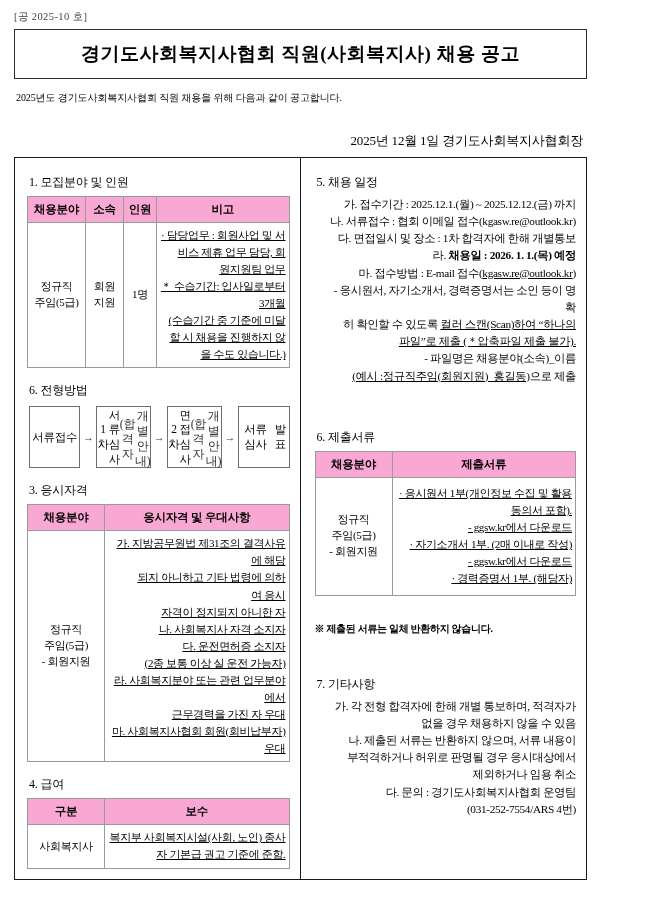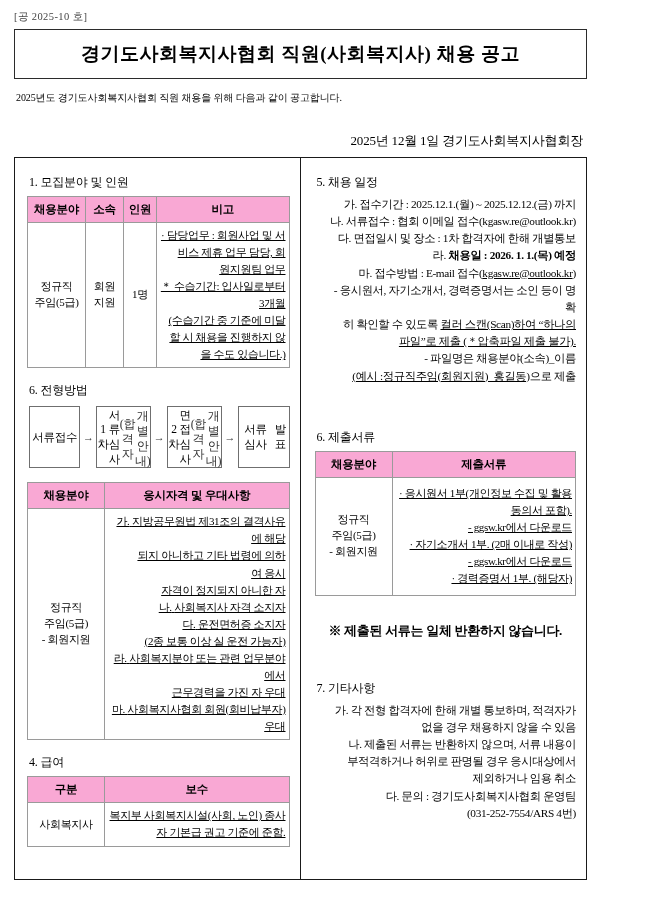--- a/index.html
+++ b/index.html
@@ -125,23 +125,23 @@
 
   
   .txt { font-size: 11.3px; line-height: 1.52; letter-spacing: -0.35px; }
   .txt p { margin: 0; text-align: right; }
   .lvl1 { text-indent: -14px; padding-left: 14px; }
   .lvl2 { text-indent: -9px; padding-left: 26px; }
   .lvl3 { padding-left: 26px; text-indent: 0; }
   .b { font-weight: bold; }
   .u { text-decoration: underline; }
   .note {
-    text-align: center;
+    text-align: left;
     font-weight: bold;
-    font-size: 13px;
+    font-size: 10px;
     margin: 26px 0 0 0;
     letter-spacing: -0.3px;
   }
   .sp-lg { height: 30px; }
 </style>
 </head>
 <body>
 
 <div class="page">
 
@@ -217,20 +217,21 @@
           </div>
           <div class="arrow">→</div>
           <div class="fbox">
             <div>서류심사</div>
             <div>발표</div>
           </div>
         </div>
       </div>
 
       <div class="sec">
+        <div class="sec-head">3. 응시자격</div>
         <table class="k">
           <colgroup>
               <col style="width:77px">
               <col>
             </colgroup>
           <tbody>
               <tr>
             <th>채용분야</th>
             <th>응시자격 및 우대사항</th>
           </tr>

